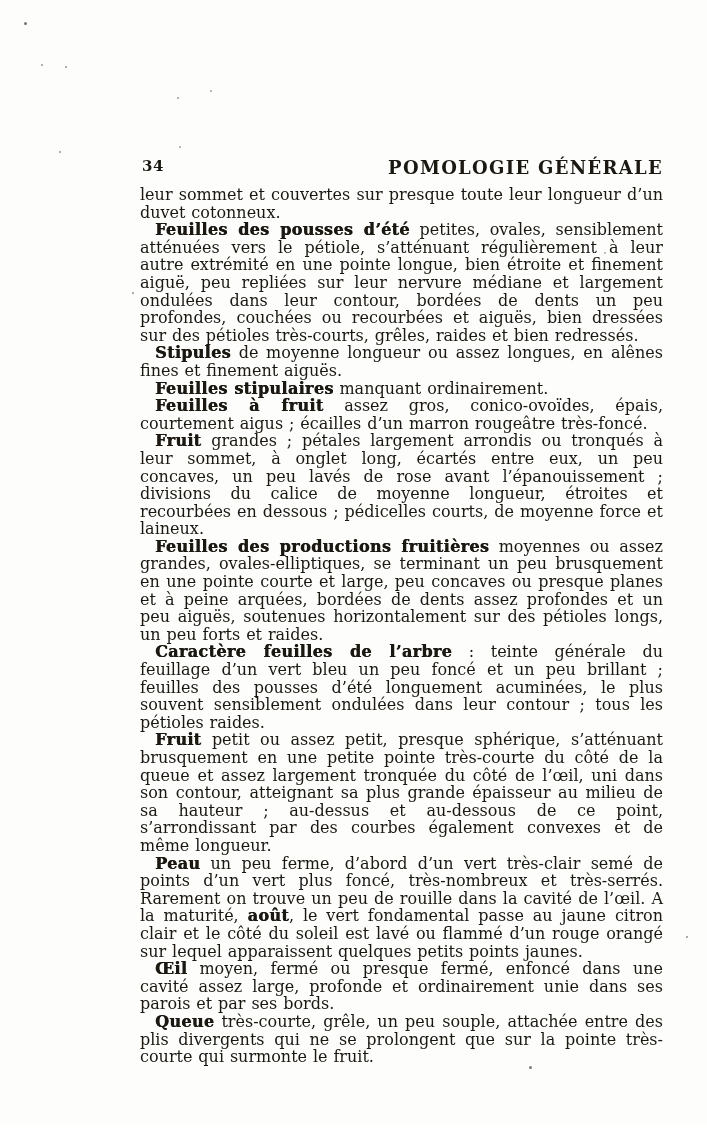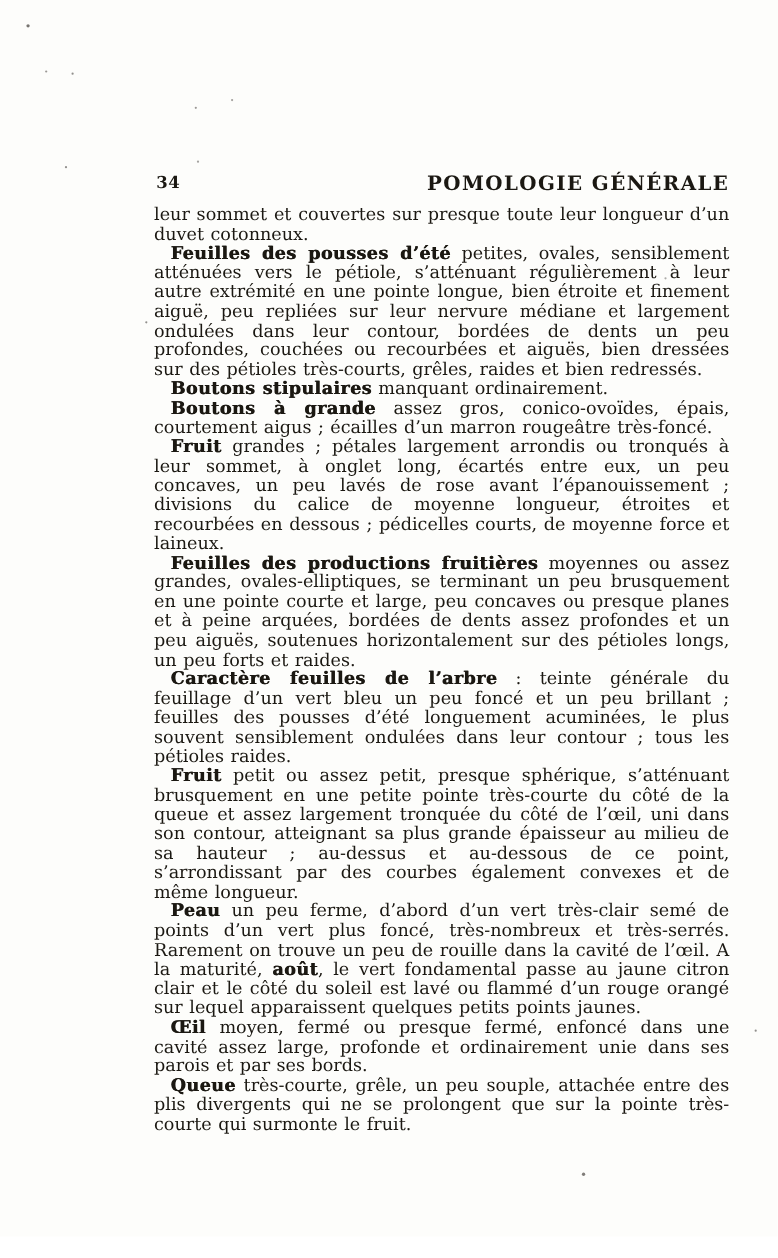--- a/index.html
+++ b/index.html
@@ -97,24 +97,25 @@
     <span class="page-number">34</span>
     <span class="running-title">POMOLOGIE GÉNÉRALE</span>
   </div>
 
   <main class="text-block">
 
     <p class="continuation"><span>leur sommet et couvertes sur presque toute leur longueur d’un duvet cotonneux.</span></p>
 
     <p><span class="lead">Feuilles des pousses d’été</span><span> petites, ovales, sensiblement atténuées vers le pétiole, s’atténuant régulièrement à leur autre extrémité en une pointe longue, bien étroite et finement aiguë, peu repliées sur leur nervure médiane et largement ondulées dans leur contour, bordées de dents un peu profondes, couchées ou recourbées et aiguës, bien dressées sur des pétioles très-courts, grêles, raides et bien redressés.</span></p>
 
+    <p><span class="lead">Stipules</span><span> de moyenne longueur ou assez longues, en alênes fines et finement aiguës.</span></p>
 
-    <p><span class="lead">Boutons stipulaires</span><span> manquant ordinairement.</span></p>
+    <p><span class="lead">Feuilles stipulaires</span><span> manquant ordinairement.</span></p>
 
-    <p><span class="lead">Boutons à grande</span><span> assez gros, conico-ovoïdes, épais, courtement aigus ; écailles d’un marron rougeâtre très-foncé.</span></p>
+    <p><span class="lead">Feuilles à fruit</span><span> assez gros, conico-ovoïdes, épais, courtement aigus ; écailles d’un marron rougeâtre très-foncé.</span></p>
 
     <p><span class="lead">Fruit</span><span> grandes ; pétales largement arrondis ou tronqués à leur sommet, à onglet long, écartés entre eux, un peu concaves, un peu lavés de rose avant l’épanouissement ; divisions du calice de moyenne longueur, étroites et recourbées en dessous ; pédicelles courts, de moyenne force et laineux.</span></p>
 
     <p><span class="lead">Feuilles des productions fruitières</span><span> moyennes ou assez grandes, ovales-elliptiques, se terminant un peu brusquement en une pointe courte et large, peu concaves ou presque planes et à peine arquées, bordées de dents assez profondes et un peu aiguës, soutenues horizontalement sur des pétioles longs, un peu forts et raides.</span></p>
 
     <p><span class="lead">Caractère feuilles de l’arbre</span><span> : teinte générale du feuillage d’un vert bleu un peu foncé et un peu brillant ; feuilles des pousses d’été longuement acuminées, le plus souvent sensiblement ondulées dans leur contour ; tous les pétioles raides.</span></p>
 
     <p><span class="lead">Fruit</span><span> petit ou assez petit, presque sphérique, s’atténuant brusquement en une petite pointe très-courte du côté de la queue et assez largement tronquée du côté de l’œil, uni dans son contour, atteignant sa plus grande épaisseur au milieu de sa hauteur ; au-dessus et au-dessous de ce point, s’arrondissant par des courbes également convexes et de même longueur.</span></p>
 
     <p><span class="lead">Peau</span><span> un peu ferme, d’abord d’un vert très-clair semé de points d’un vert plus foncé, très-nombreux et très-serrés. Rarement on trouve un peu de rouille dans la cavité de l’œil. A la maturité, </span><span class="lead">août</span><span>, le vert fondamental passe au jaune citron clair et le côté du soleil est lavé ou flammé d’un rouge orangé sur lequel apparaissent quelques petits points jaunes.</span></p>

